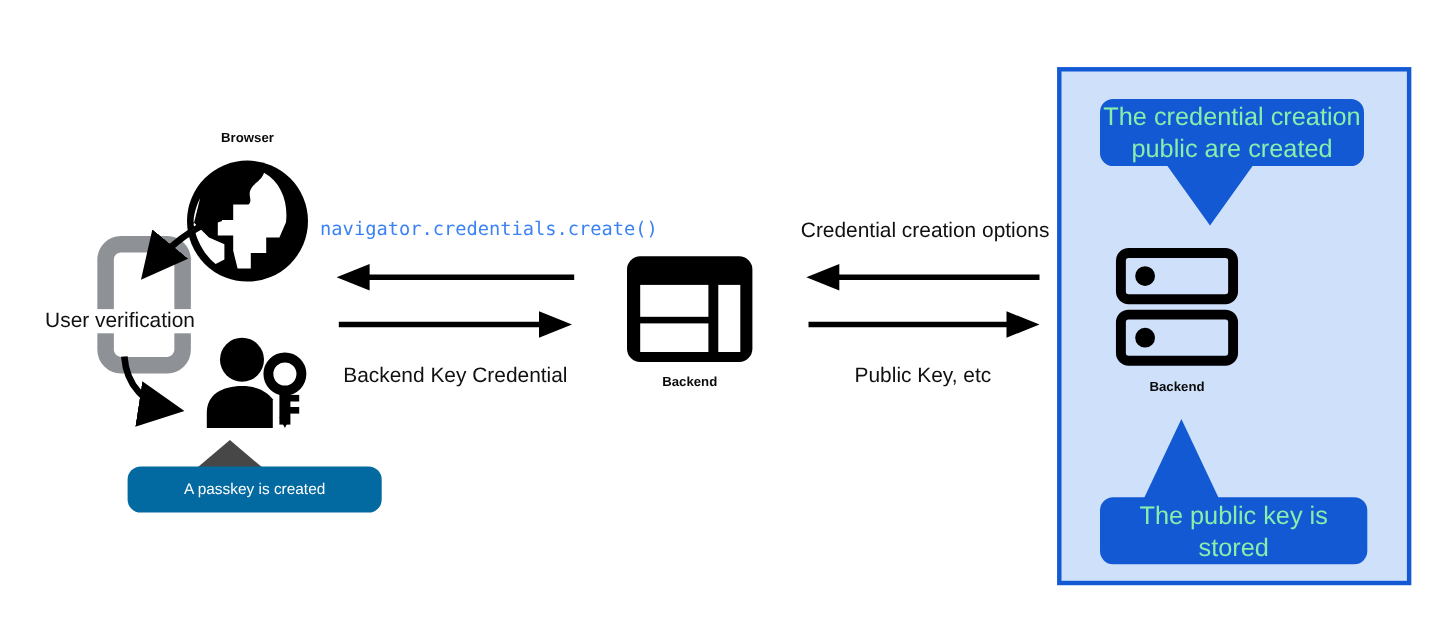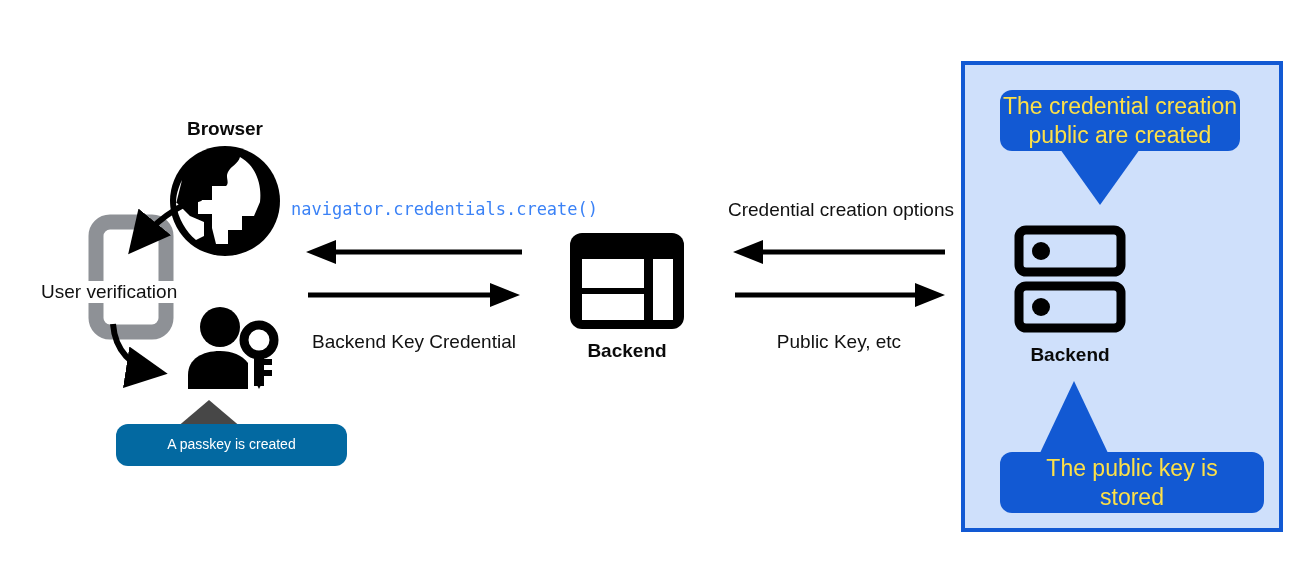--- a/index.html
+++ b/index.html
@@ -36,33 +36,33 @@
     border-radius: 12px;
     display: flex;
     align-items: center;
     justify-content: center;
     text-align: center;
     box-sizing: border-box;
     line-height: 1.22;
   }
   .callout-blue {
     background: #1259d3;
-    color: #fde047;
+    color: #86efac;
     font-size: 23px;
   }
   .callout-dark {
     background: #0369a1;
     color: #ffffff;
     font-size: 14px;
   }
 
   
   .node-label {
     font-weight: bold;
-    font-size: 19px;
+    font-size: 12px;
     color: #0a0a0a;
     text-align: center;
     white-space: nowrap;
   }
   .edge-label {
     font-size: 19px;
     color: #111111;
     white-space: nowrap;
     text-align: center;
   }
@@ -104,21 +104,21 @@
     <circle cx="26" cy="25" r="9" fill="#000"></circle>
     <rect x="4" y="60" width="102" height="42" rx="7" ry="7" fill="none" stroke="#000" stroke-width="9"></rect>
     <circle cx="26" cy="81" r="9" fill="#000"></circle>
   </svg>
   <div class="abs node-label" style="left:1015px; top:344px; width:110px;">Backend</div>
 
   <svg class="abs" style="left:1040px; top:381px;" width="68" height="72" viewBox="0 0 68 72">
     <polygon points="34,0 68,72 0,72" fill="#1259d3"></polygon>
   </svg>
 
-  <div class="abs callout-box callout-blue" style="left:1000px; top:452px; width:264px; height:61px; flex-direction:column;">
+  <div class="abs callout-box callout-blue" style="left:1000px; top:452px; width:243px; height:61px; flex-direction:column;">
     <div>The public key is</div>
     <div>stored</div>
   </div>
 
   <svg class="abs" style="left:568px; top:231px;" width="118" height="100" viewBox="0 0 118 100">
     <rect x="2" y="2" width="114" height="96" rx="12" ry="12" fill="#000"></rect>
     <rect x="14" y="28" width="62" height="29" fill="#fff"></rect>
     <rect x="14" y="63" width="62" height="26" fill="#fff"></rect>
     <rect x="85" y="28" width="20" height="61" fill="#fff"></rect>
   </svg>

